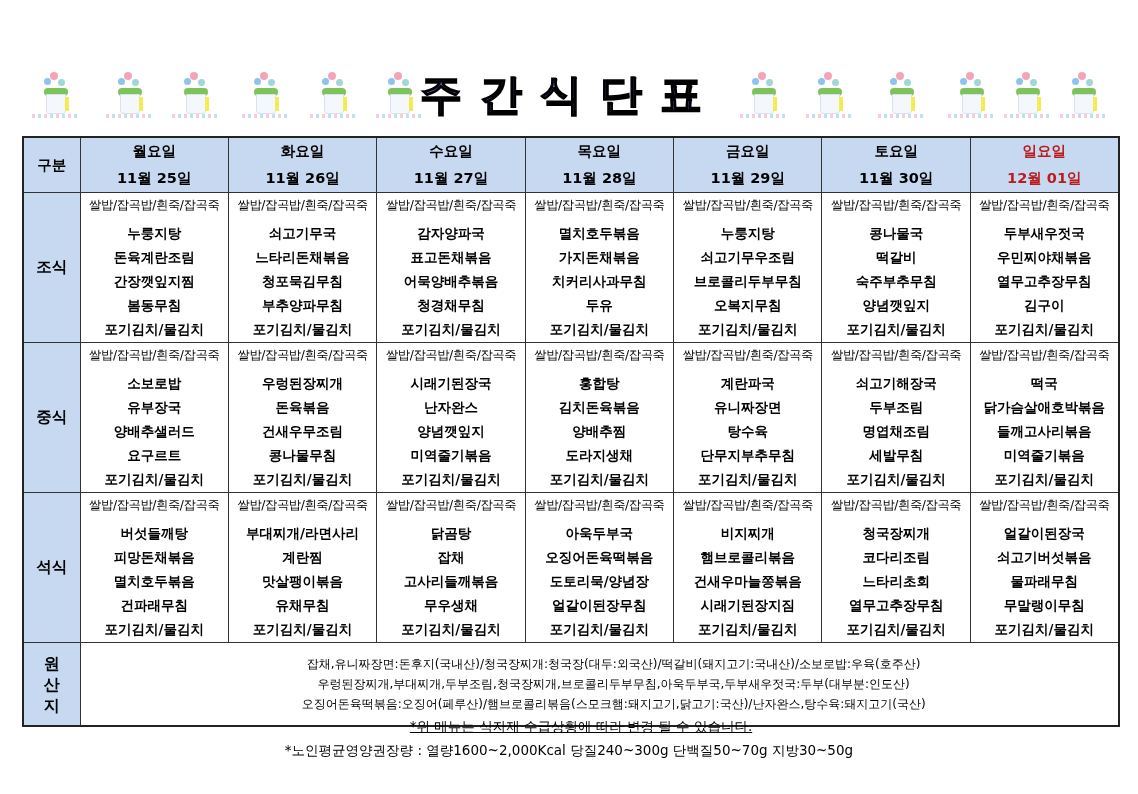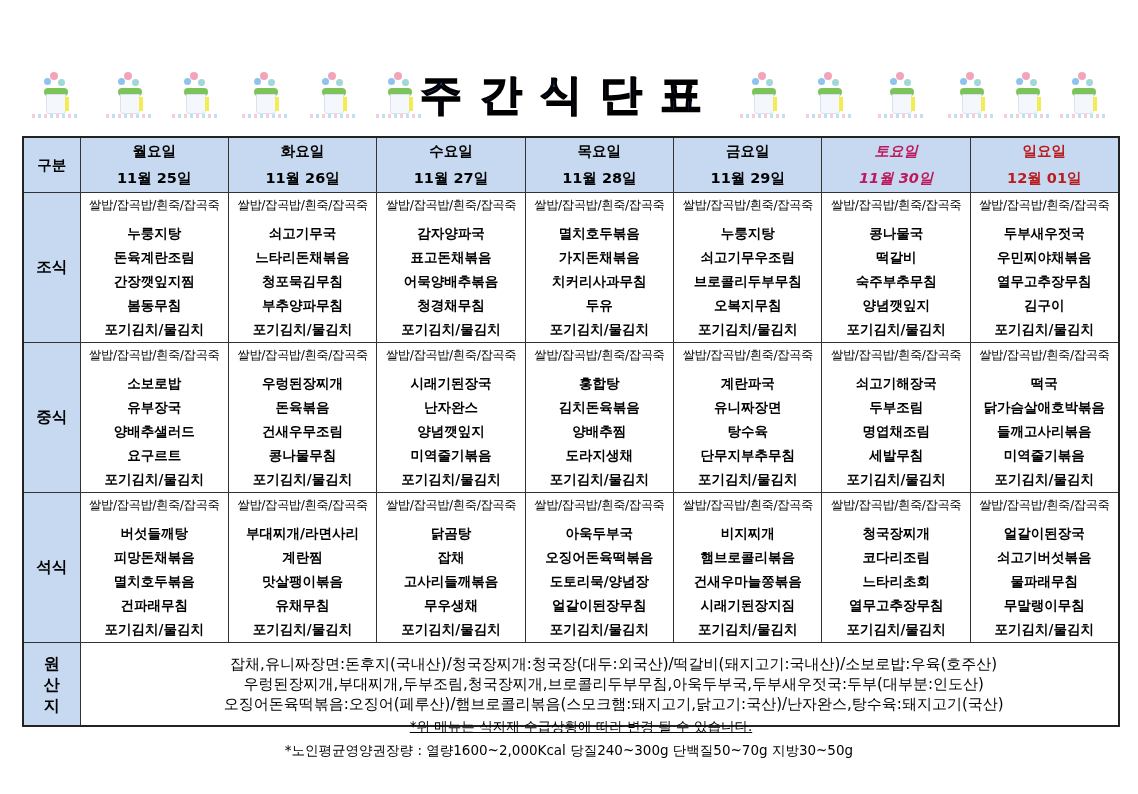--- a/index.html
+++ b/index.html
@@ -13,41 +13,41 @@
   .flower .pot::after { content: ""; position: absolute; right: -4px; top: 2px; width: 4px; height: 14px; background: #f3ec53; }
   .flower .leaves { position: absolute; left: 14px; top: 18px; width: 24px; height: 8px; background: #7cc35a; border-radius: 6px; }
   .flower .bloom1 { position: absolute; left: 20px; top: 2px; width: 8px; height: 8px; background: #f2a5b8; border-radius: 50%; }
   .flower .bloom2 { position: absolute; left: 14px; top: 8px; width: 7px; height: 7px; background: #8fc3ef; border-radius: 50%; }
   .flower .bloom3 { position: absolute; left: 28px; top: 9px; width: 7px; height: 7px; background: #9fd8d6; border-radius: 50%; }
   .flower .dots { position: absolute; left: 2px; top: 44px; width: 46px; height: 4px;
                   background: repeating-linear-gradient(90deg, #f4b8c9 0 3px, transparent 3px 6px, #a8d3f0 6px 9px, transparent 9px 12px); opacity: .7; }
 
   .title { position: absolute; left: 420px; top: 70px; width: 300px; height: 50px;
            font-family: "DejaVu Sans", sans-serif; font-weight: bold; font-size: 42px;
-           letter-spacing: 18px; text-align: center; line-height: 50px; color: #1d4ed8;
+           letter-spacing: 18px; text-align: center; line-height: 50px; color: #8b5cf6;
            -webkit-text-stroke: 1.5px #000; }
 
   table.menu { position: absolute; left: 22px; top: 136px; width: 1096px; border-collapse: collapse;
                table-layout: fixed; border: 2px solid #222; }
   table.menu td, table.menu th { border: 1px solid #333; padding: 0; text-align: center; vertical-align: middle; }
   col.c0 { width: 57px; }
   col.cd { width: 148.4px; }
 
   .hdr th { background: #c6d9f0; height: 54px; font-weight: bold; font-size: 14.5px; line-height: 27px; }
-  .hdr th.sat { color: #be185d; font-style: italic; }
+  .hdr th.sat { color: #000000; }
   .hdr th.sun { color: #b91c1c; }
   .label { background: #c6d9f0; font-weight: bold; font-size: 15.5px; }
   .label.vert { line-height: 21px; font-size: 16px; }
 
   .meal td.day { height: 149px; }
   .meal .dish { font-size: 13.5px; line-height: 24px; white-space: nowrap; }
   .meal .dish.rice { font-size: 12.3px; line-height: 22px; letter-spacing: -0.4px; }
   .meal .items { margin-top: 5px; font-weight: bold; }
 
-  .origin td.text { height: 82px; font-size: 15px; line-height: 20px; padding-left: 29px; }
+  .origin td.text { height: 82px; font-size: 12px; line-height: 20px; padding-left: 29px; }
 
   .note1 { position: absolute; left: 12px; width: 1138px; top: 718px; text-align: center;
            font-size: 13.5px; text-decoration: underline; }
   .note2 { position: absolute; left: 0; width: 1138px; top: 742px; text-align: center;
            font-size: 13.5px; }
 </style>
 </head>
 <body>
 
 <div class="banner" id="banner">

